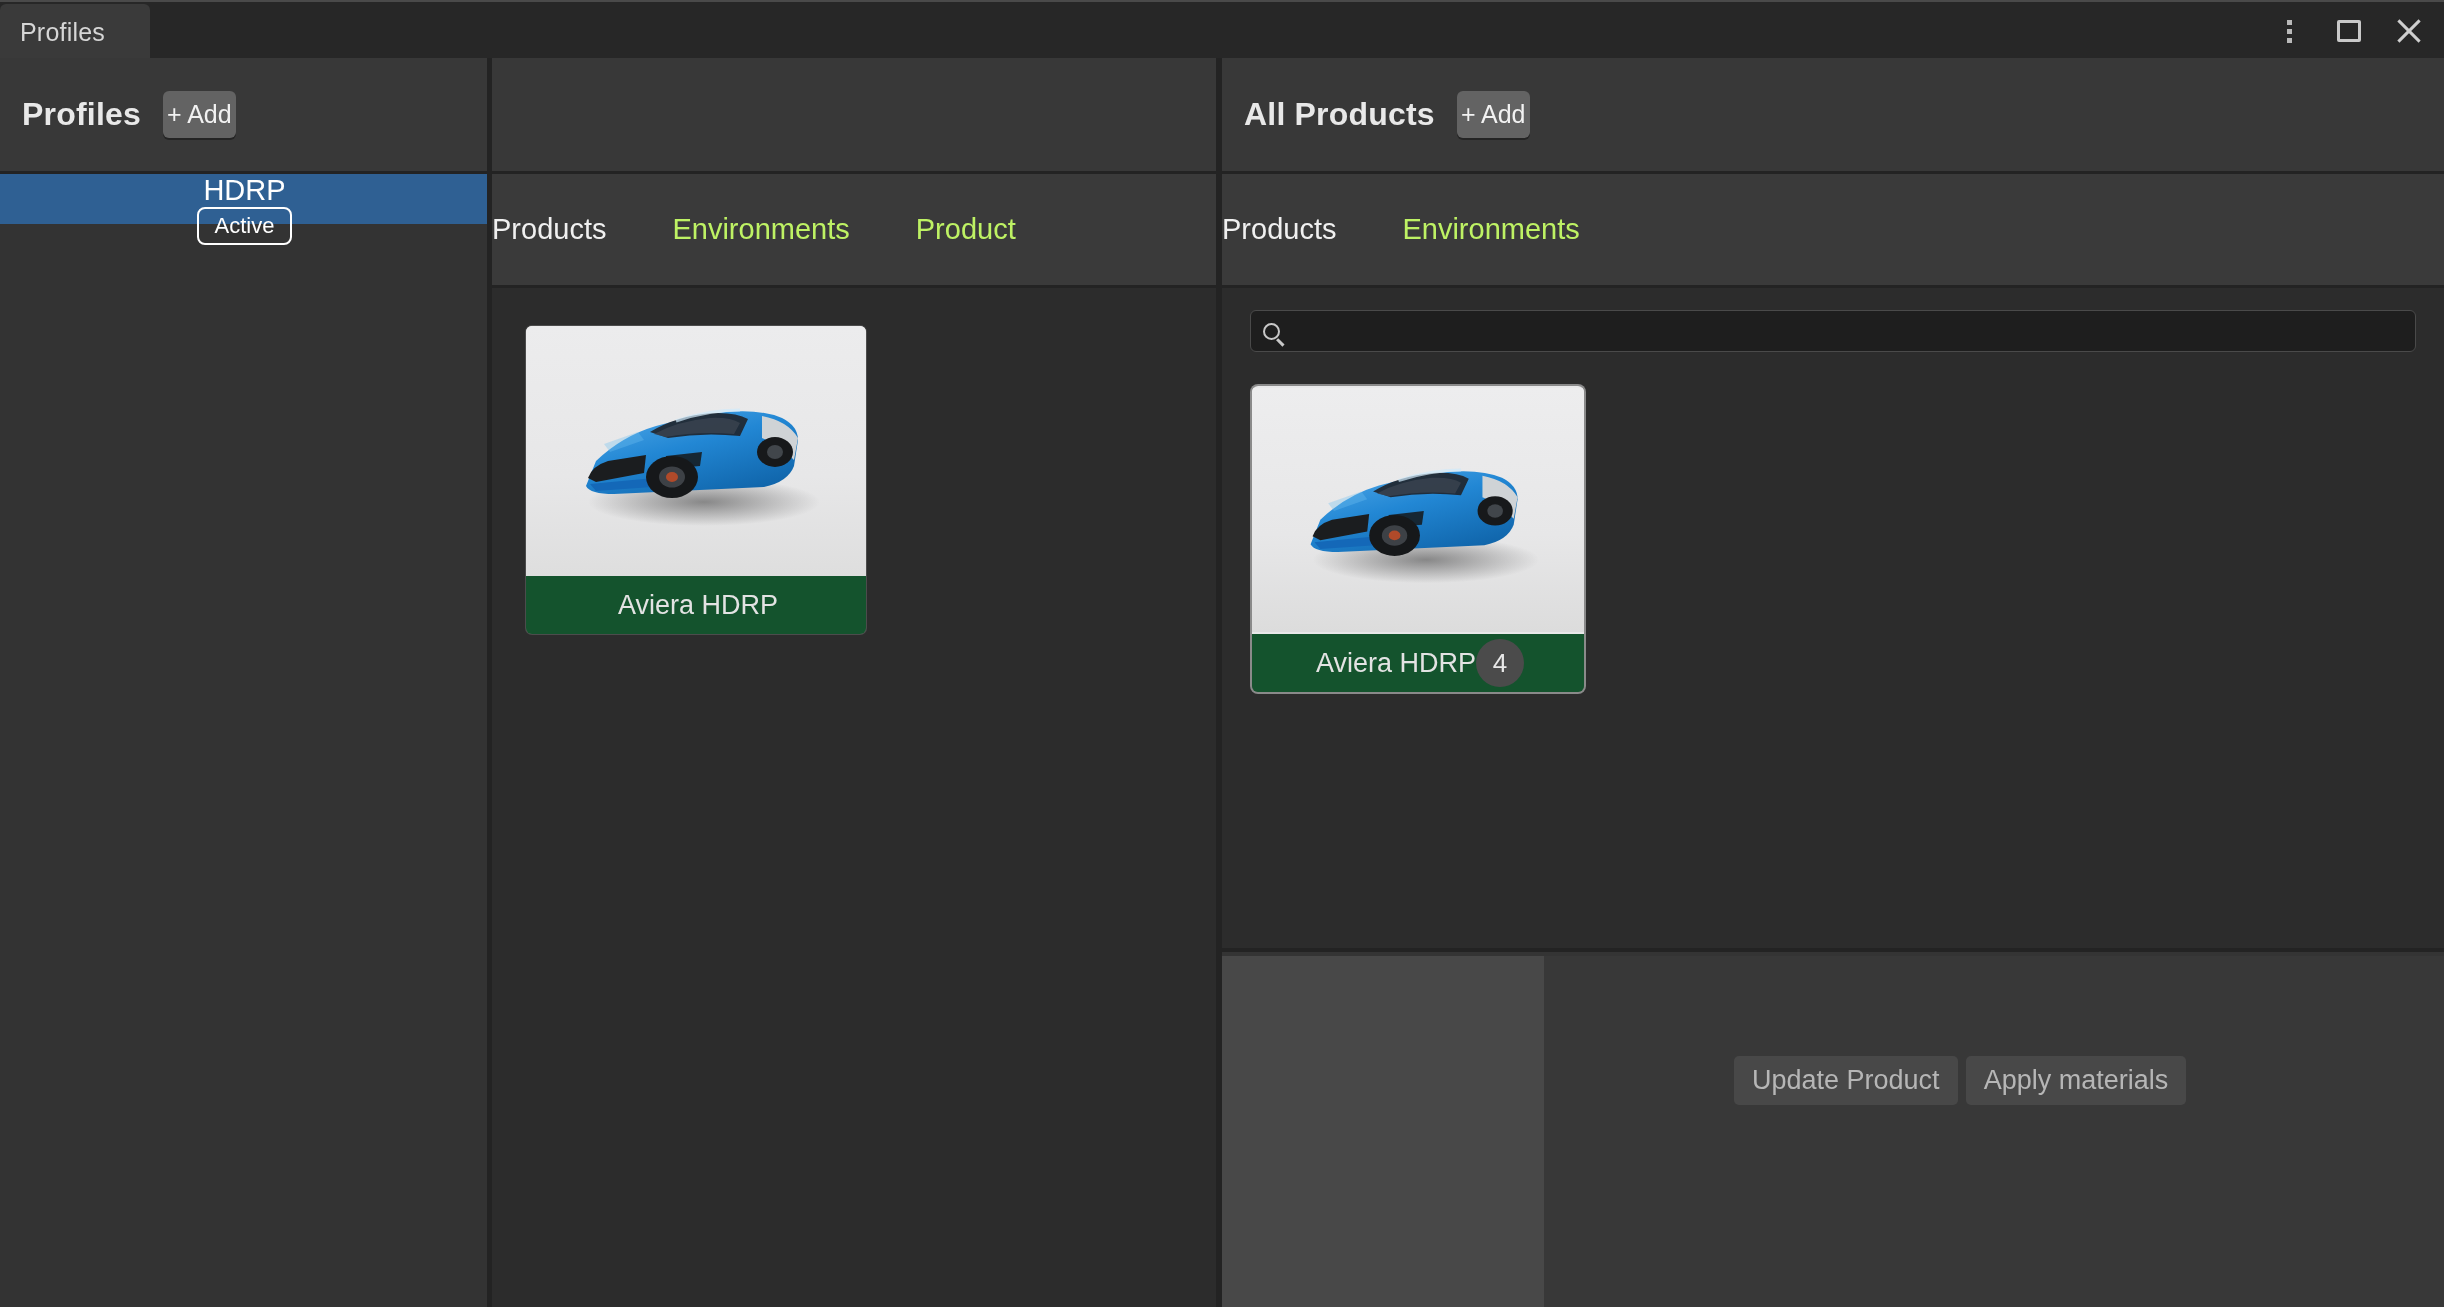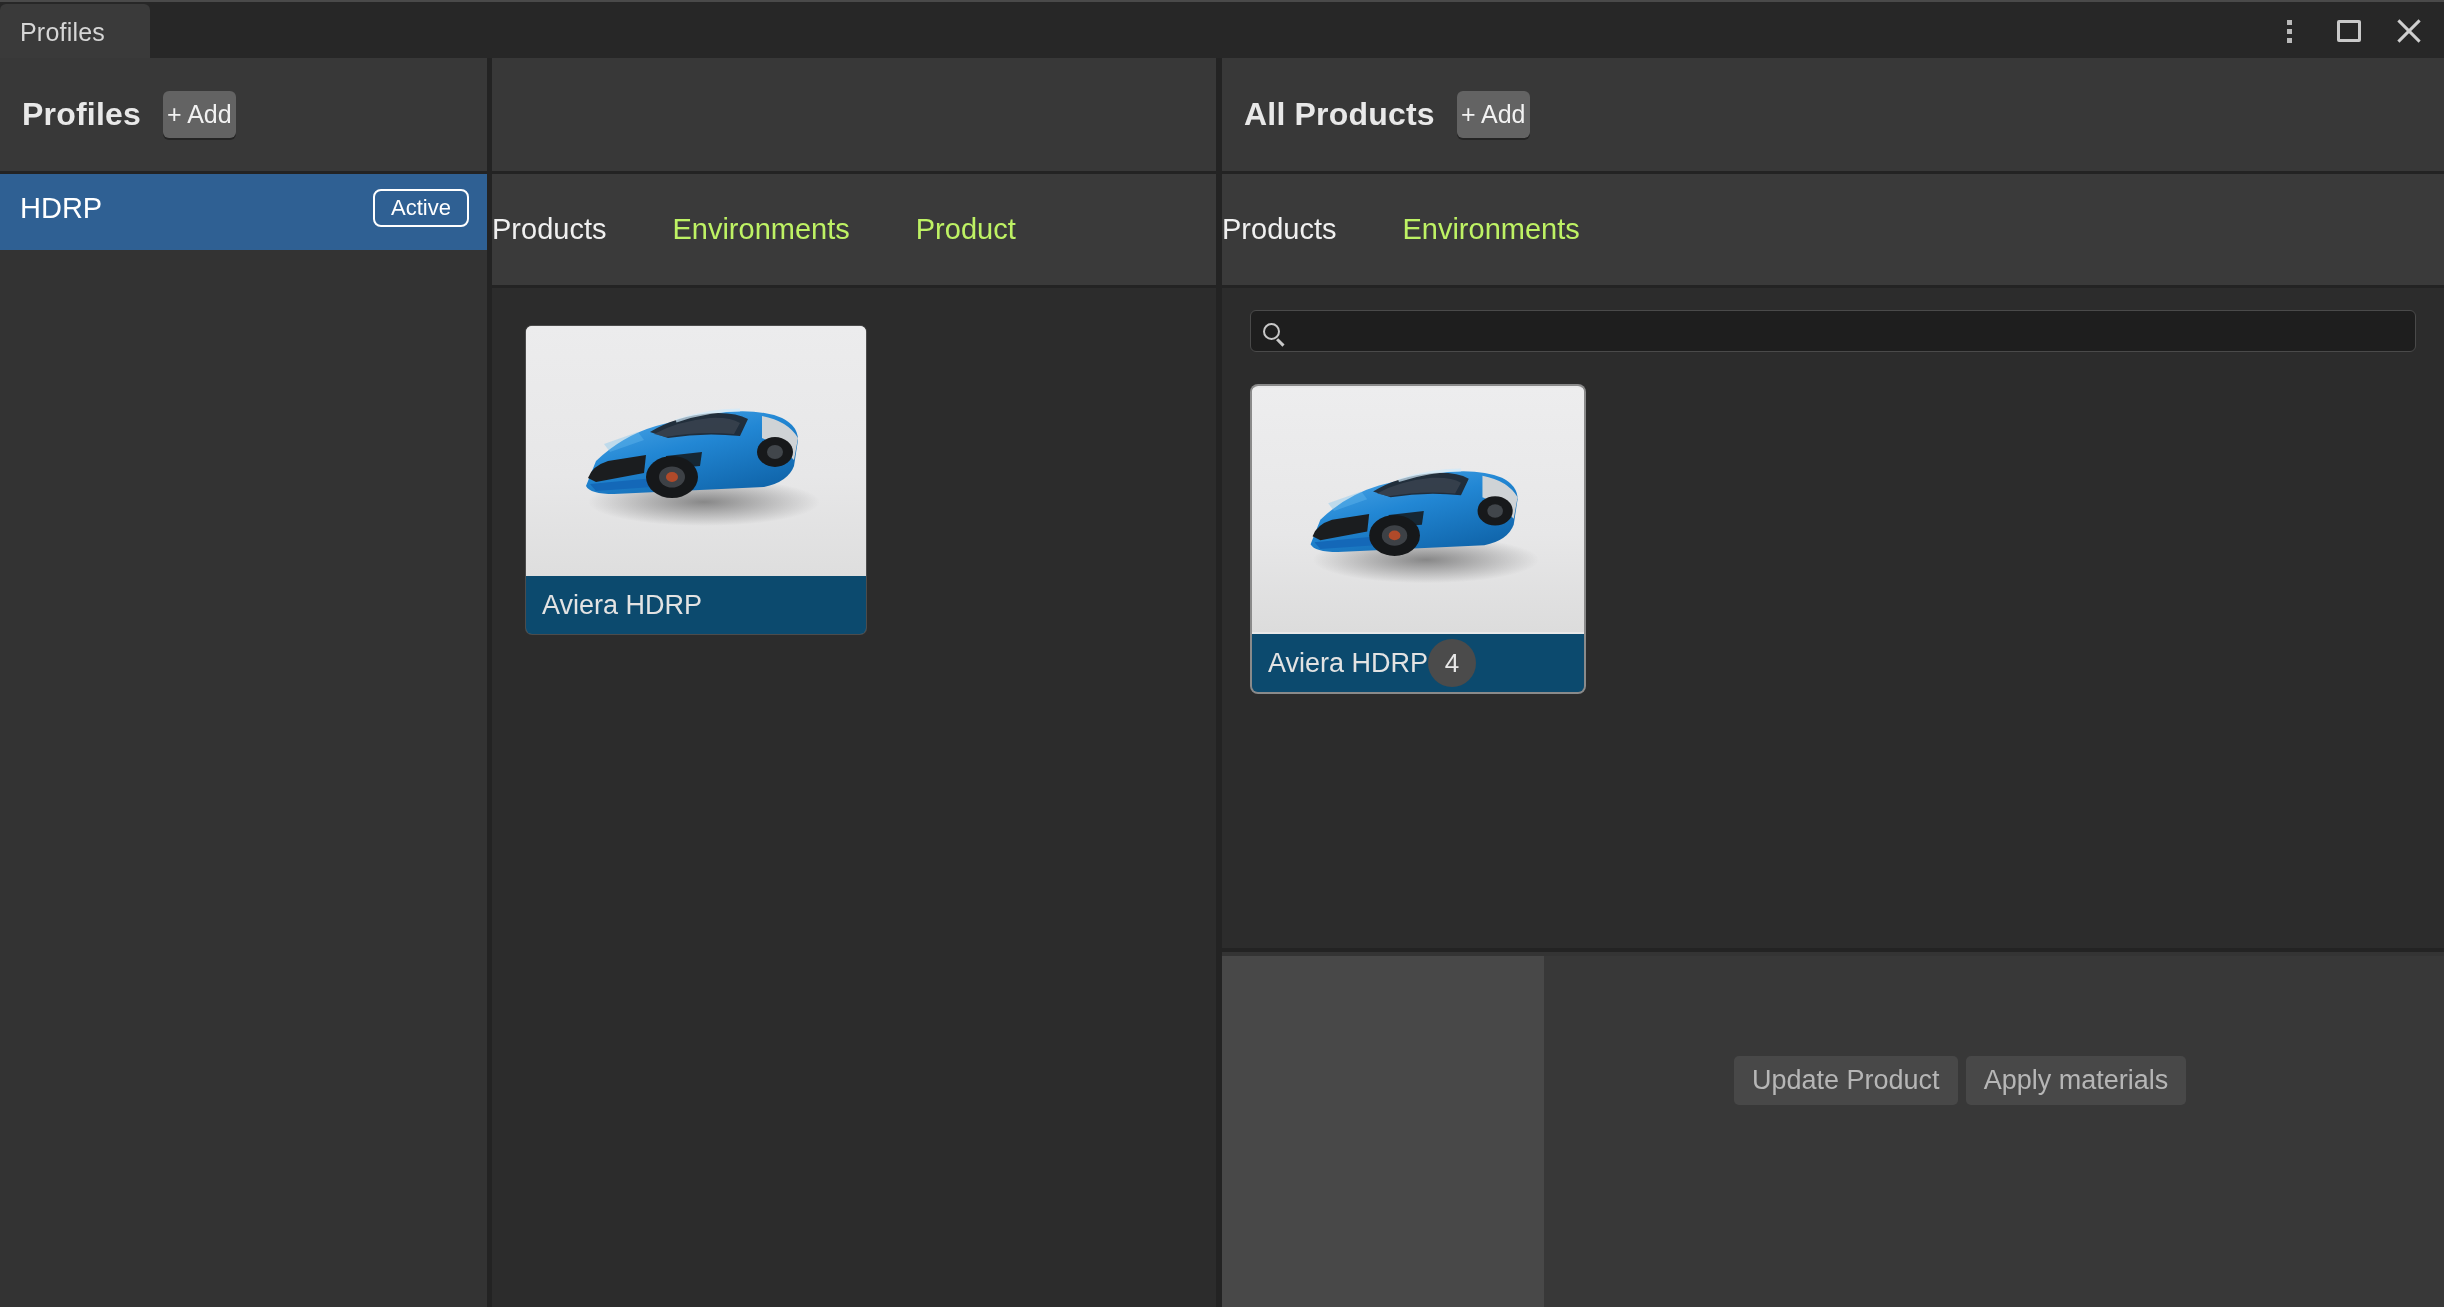--- a/index.html
+++ b/index.html
@@ -74,42 +74,42 @@
   .tabrow {
     height: 114px; display: flex; align-items: center; gap: 0;
     background: #3a3a3a;
     border-bottom: 3px solid #232323;
   }
   .subtab { font-size: 29px; padding: 0 34px 0 0; margin-right: 32px; color: #bef264; cursor: pointer; white-space: nowrap; }
   .subtab.active { color: #f0f0f0; }
 
   
   .profile-row {
-    height: 76px; display: flex; align-items: center; justify-content: space-between;
-    padding: 0 18px 8px 20px; background: #2f6093; color: #ffffff; cursor: pointer;
+    height: 50px; display: flex; align-items: center; justify-content: space-between;
+    padding: 0 18px 8px 20px; background: #2f6093; color: #ffffff; cursor: pointer; flex-direction: column;
   }
   .profile-name { font-size: 29px; }
   .badge-active {
     border: 2px solid #ffffff; border-radius: 8px;
     padding: 4px 16px; font-size: 22px; color: #ffffff;
   }
 
   
   .content { padding: 38px 0 0 34px; }
 
   .card {
     width: 340px; background: #6e6e6e;
     border-radius: 6px; overflow: hidden;
     box-shadow: 0 0 0 1px #4c4c4c;
     cursor: pointer;
   }
   .card .thumb { height: 250px; position: relative; overflow: hidden; background: #e9e9ea; }
   .card .caption {
-    height: 58px; display: flex; align-items: center; justify-content: flex-start;
-    padding: 0 12px 0 16px; color: #e3e3e3; font-size: 27px; background: #0c4a6e;
+    height: 58px; display: flex; align-items: center; justify-content: center;
+    padding: 0 12px 0 16px; color: #e3e3e3; font-size: 27px; background: #14532d;
   }
   .count-badge {
     width: 48px; height: 48px; border-radius: 50%;
     background: #4b4b4b; color: #e8e8e8;
     display: flex; align-items: center; justify-content: center;
     font-size: 26px;
   }
 
   
   .car-svg { position: absolute; left: 0; top: 0; width: 100%; height: 100%; }

